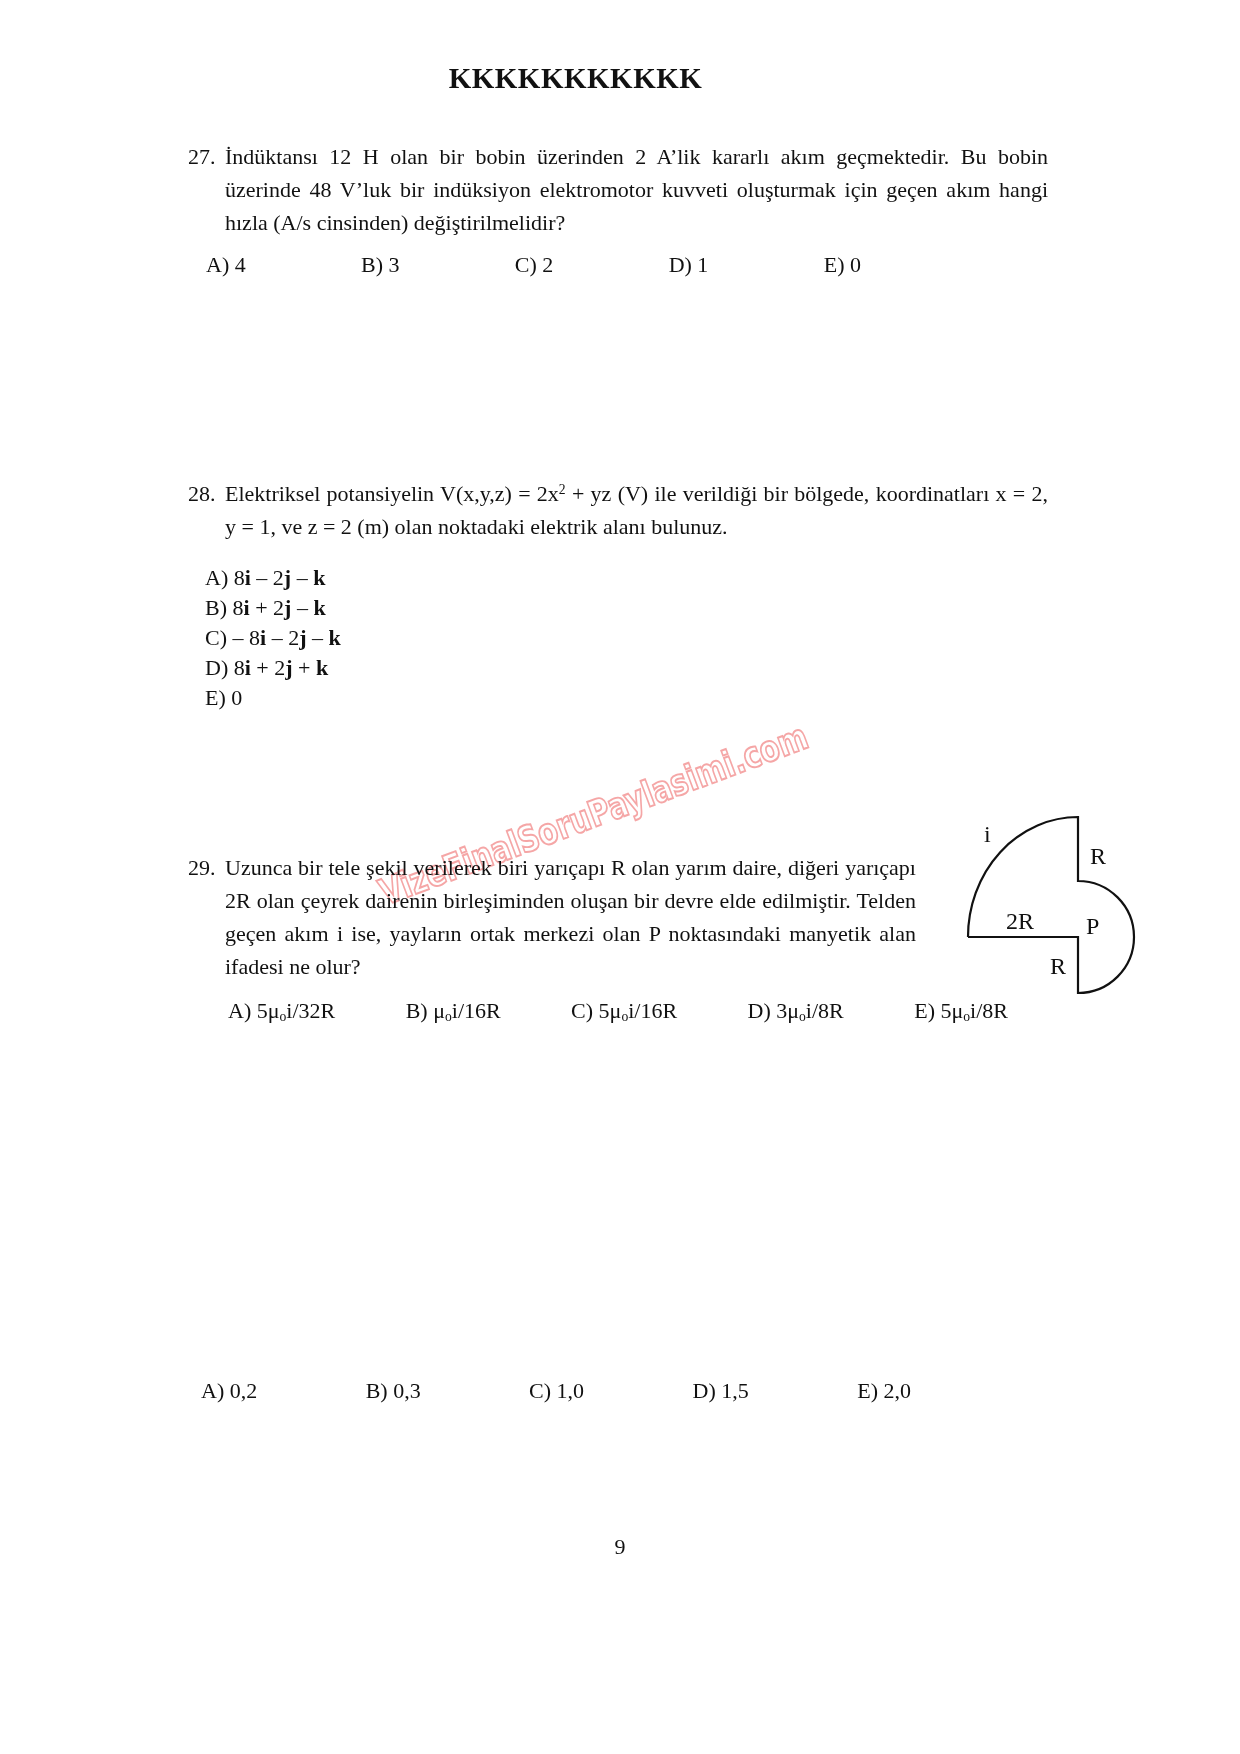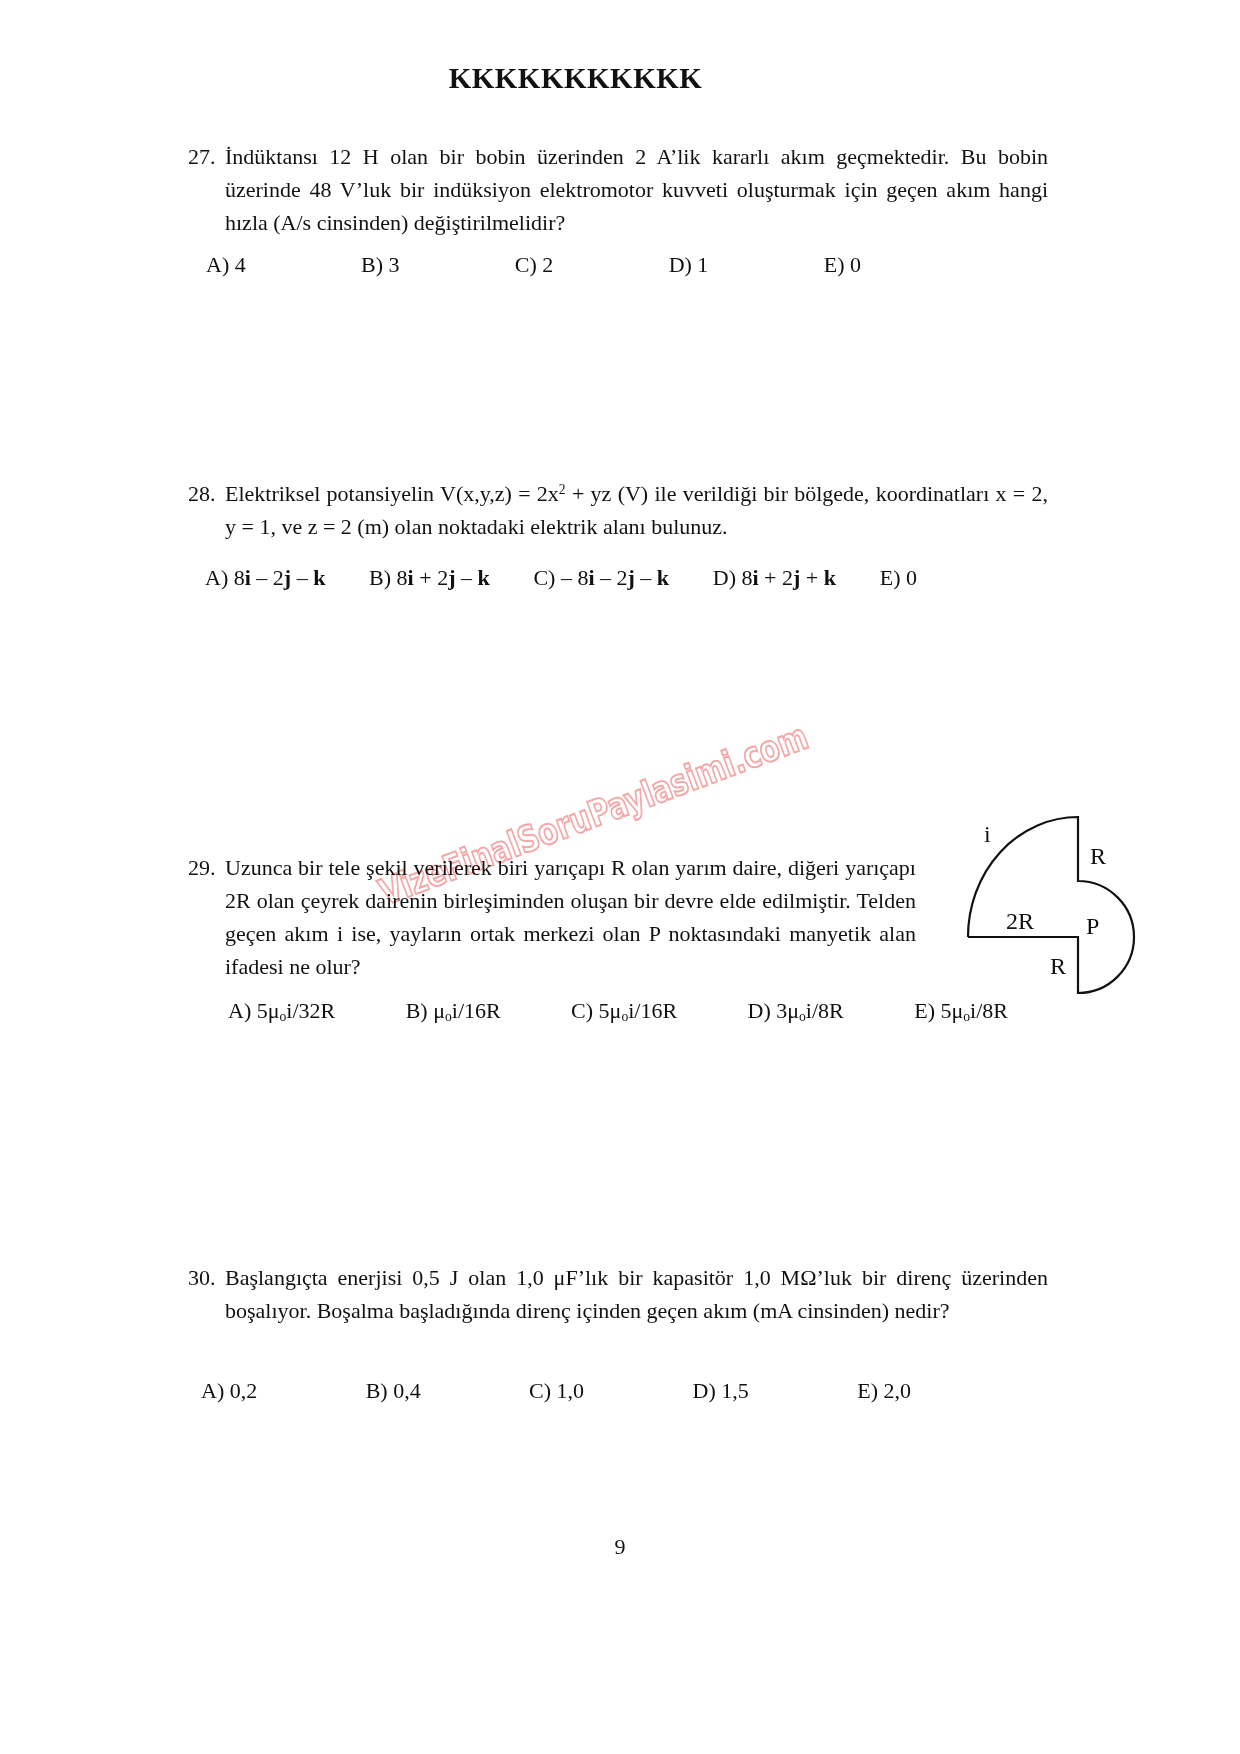--- a/index.html
+++ b/index.html
@@ -30,21 +30,21 @@
   .q29 .qtext{width:691px;}
   .q30{top:1261px;}
   .q27 .qtext,.q28 .qtext,.q30 .qtext{width:823px;}
   .options{
     position:absolute;
     display:flex;justify-content:space-between;
     font-size:22px;line-height:30px;
     white-space:nowrap;
   }
   .row27{top:250px;left:206px;width:655px;gap:40px;}
-  .row28{top:563px;left:205px;width:712px;}
+  .row28{top:563px;left:205px;width:712px;flex-direction:column;}
   .row29{top:996px;left:200px;width:780px;margin-left:28px;}
   .row30{top:1376px;left:201px;width:710px;}
   .bold{font-weight:bold;}
   sup,sub{font-size:62%;line-height:0;}
   sup{vertical-align:0.5em;}
   sub{vertical-align:-0.25em;}
   .figure{position:absolute;left:940px;top:778px;width:245px;height:255px;}
   .figure path{fill:none;stroke:#111;stroke-width:2.2px;}
   .figure text{font-family:"Liberation Serif", serif;font-size:24px;fill:#111;}
   .watermark{
@@ -111,27 +111,23 @@
 
   <svg class="figure" viewBox="0 0 245 255" aria-hidden="true">
     <path d="M 28,159 L 138,159 L 138,215 A 56,56 0 0 0 138,103 L 138,39 A 110,120 0 0 0 28,159"></path>
     <text x="44" y="64">i</text>
     <text x="150" y="86">R</text>
     <text x="66" y="151">2R</text>
     <text x="146" y="156">P</text>
     <text x="110" y="196">R</text>
   </svg>
 
-  <section class="question q30">
-    <span class="qnum">30.</span>
-    <p class="qtext"><span>Başlangıçta enerjisi 0,5 J olan 1,0 μF’lık bir kapasitör 1,0 MΩ’luk bir direnç üzerinden boşalıyor. Boşalma başladığında direnç içinden geçen akım (mA cinsinden) nedir?</span></p>
-  </section>
   <div class="options row30">
     <span class="opt"><span>A) 0,2</span></span>
-    <span class="opt"><span>B) 0,4</span></span>
+    <span class="opt"><span>B) 0,3</span></span>
     <span class="opt"><span>C) 1,0</span></span>
     <span class="opt"><span>D) 1,5</span></span>
     <span class="opt"><span>E) 2,0</span></span>
   </div>
 
   <div class="pagenum">9</div>
 
 </div>
 
 </body></html>

